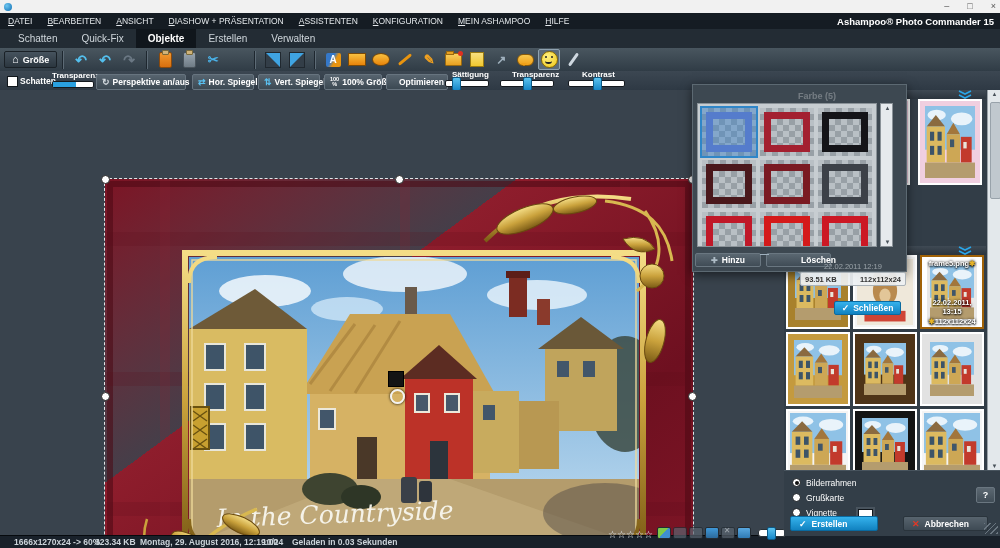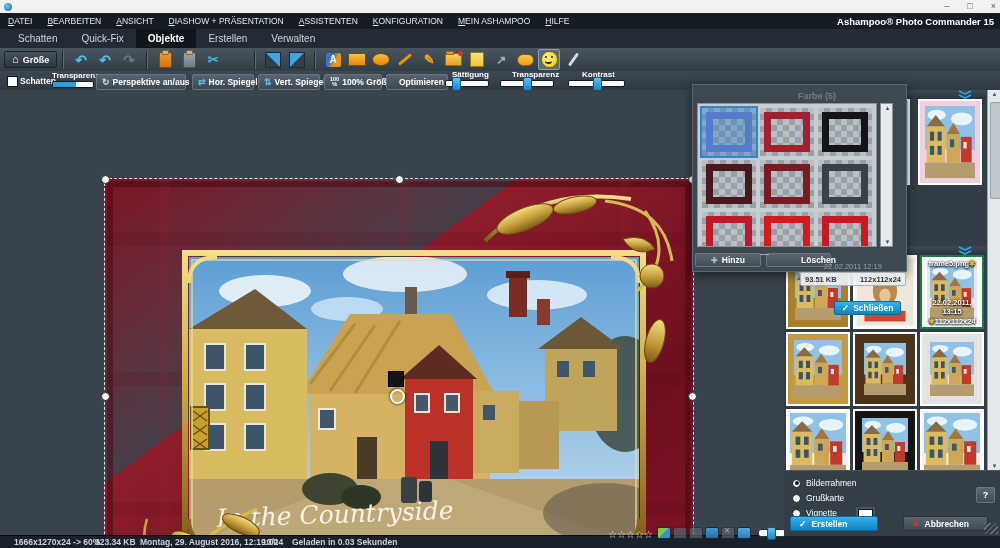--- a/index.html
+++ b/index.html
@@ -83,21 +83,21 @@
   .zoomhandle{position:absolute;left:8px;top:-3px;width:7px;height:11px;background:linear-gradient(#5cc4f0,#1586c8);border:1px solid #0a5a88;border-radius:2px;}
   
   .sidebar{position:absolute;left:784px;top:90px;width:216px;height:445px;background:#323d47;}
   .secthead{position:absolute;left:0;width:202px;height:9px;background:linear-gradient(#3f4a54,#2b343d);}
   .chev{position:absolute;right:28px;width:14px;height:9px;}
   .chev svg{display:block;}
   .toprow{position:absolute;left:62px;top:9px;display:flex;gap:8px;}
   .tpcell{width:64px;height:86px;background:#fff;padding:2px;box-sizing:border-box;}
   .thumbgrid{position:absolute;left:2px;top:165px;width:200px;display:grid;grid-template-columns:repeat(3,64px);grid-auto-rows:74px;gap:3px;}
   .tcell{background:#fff;padding:2px;box-sizing:border-box;position:relative;}
-  .tcell.ssel{border:2px solid #15803d;padding:5px;}
+  .tcell.ssel{border:2px solid #a16207;padding:5px;}
   .tframe{width:100%;height:100%;box-sizing:border-box;overflow:hidden;display:flex;}
   .tframe svg{width:100%;height:100%;}
   .cap{position:absolute;left:0;width:100%;text-align:center;font-size:7.5px;font-weight:bold;color:#fff;text-shadow:0 1px 2px #000,0 0 3px #000;z-index:2;}
   .capstar{color:#e8b428;}
   .sbscroll{position:absolute;left:203px;top:0;width:13px;height:380px;background:#e3e8eb;border-left:1px solid #9aa2a8;box-sizing:border-box;}
   .sbarrow{position:absolute;left:2px;width:9px;text-align:center;font-size:6px;color:#49525a;}
   .sbthumb{position:absolute;left:2px;top:12px;width:9px;height:95px;background:#c0c8ce;border:1px solid #98a2aa;border-radius:2px;}
   
   .stylespanel{position:absolute;left:692px;top:84px;width:213px;height:186px;background:#3d4851;border:1px solid #5c6972;box-shadow:0 3px 10px rgba(0,0,0,.55);z-index:10;}
   .sp-title{position:absolute;left:0;top:2px;width:100%;text-align:center;color:#fff;font-size:10px;font-weight:bold;text-shadow:0 1px 2px #000;}
@@ -112,21 +112,21 @@
   .sp-btn.blue{background:linear-gradient(#35b2ec,#1182c0);border-color:#0a6aa0;margin-top:48px;}
   .ic-plus::before{content:"✚";color:#aebcc6;font-size:8px;}
   .ic-check::before{content:"✓";color:#fff;font-size:9px;font-weight:bold;}
   .ic-trash{display:inline-block;width:7px;height:9px;background:#9fb0bd;border-radius:1px;position:relative;}
   .ic-trash::before{content:"";position:absolute;top:-2px;left:-1px;width:9px;height:1.5px;background:#9fb0bd;}
   .tooltip{position:absolute;left:800px;top:262px;width:106px;z-index:11;}
   .tt-ghost{font-size:7.5px;color:#dfe5e9;opacity:.55;text-align:center;}
   .tt-bar{margin-top:1px;background:rgba(238,241,243,.92);border:1px solid #aab2b8;border-radius:2px;height:12px;display:flex;align-items:center;justify-content:space-between;padding:0 4px;font-size:7.5px;color:#333;font-weight:bold;}
   
   .options{position:absolute;left:784px;top:470px;width:216px;height:65px;background:#333e48;border-top:1px solid #48545e;z-index:5;}
-  .radrow{position:absolute;left:8px;display:flex;align-items:center;gap:5px;}
+  .radrow{position:absolute;left:8px;display:flex;gap:5px;}
   .rad{width:9px;height:9px;border-radius:50%;background:#fff;border:1px solid #14191e;box-sizing:border-box;}
   .rad.on{position:relative;}
   .rad.on::after{content:"";position:absolute;left:1.5px;top:1.5px;width:4px;height:4px;background:#111;border-radius:50%;}
   .radlbl{color:#fff;font-size:8.5px;}
   .swatch{position:absolute;left:74px;top:38px;width:13px;height:12px;background:#fff;border:1px solid #11161b;box-shadow:0 0 0 2px #49545e;}
   .helpbtn{position:absolute;left:192px;top:16px;width:17px;height:14px;background:linear-gradient(#5c6872,#414d57);border:1px solid #6a7680;border-radius:2px;color:#fff;font-size:9px;font-weight:bold;text-align:center;line-height:14px;}
   .obtn{position:absolute;top:45px;height:15px;border-radius:2px;font-size:8.5px;font-weight:bold;color:#fff;display:flex;align-items:center;justify-content:flex-start;gap:5px;padding:0 8px;box-sizing:border-box;}
   .obtn.create{left:6px;width:88px;background:linear-gradient(#35b2ec,#1182c0);border:1px solid #0a6aa0;}
   .obtn.cancel{left:119px;width:85px;background:linear-gradient(#58646e,#3e4a54);border:1px solid #2a343c;}
   .ic-x::before{content:"✕";color:#e23826;font-size:9px;font-weight:bold;}

